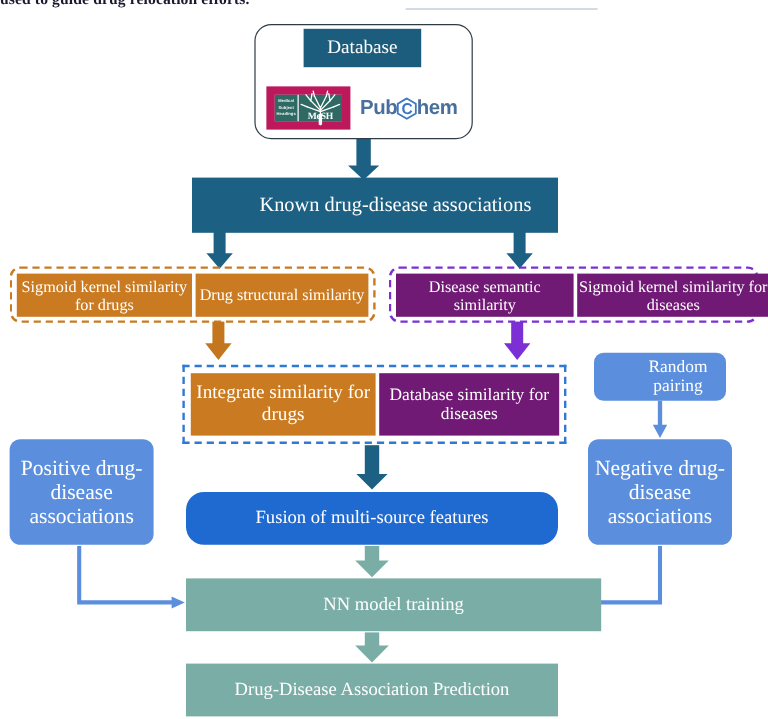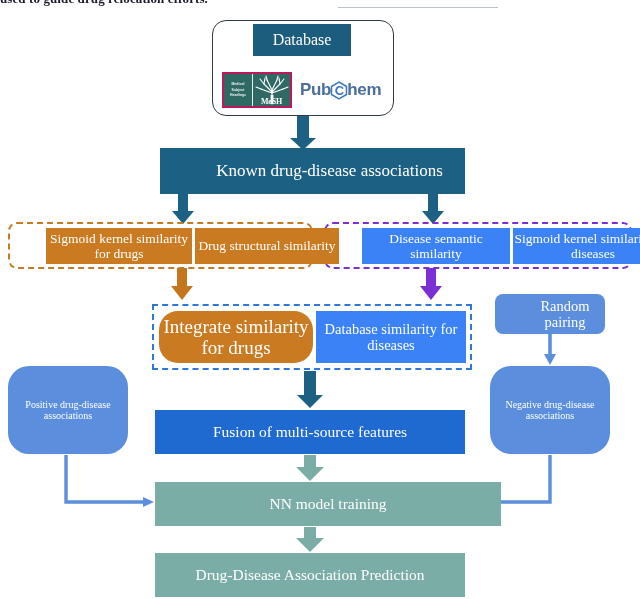--- a/index.html
+++ b/index.html
@@ -35,21 +35,21 @@
   .source-panel{
     left:212px;top:20px;width:182px;height:96px;
     border:1.6px solid #2f3b46;border-radius:14px;background:#ffffff;
   }
   .db-box{
     left:253px;top:24px;width:98px;height:32px;
     background:#1c5d7e;font-size:16px;
   }
   .mesh-logo{
     left:222px;top:72px;width:70px;height:36px;
-    background:#eceff1;border:2px solid #be185d;display:flex;
+    background:#eceff1;border:7px solid #be185d;display:flex;
   }
   .mesh-words{
     width:28px;height:100%;display:flex;flex-direction:column;
     align-items:center;justify-content:center;gap:1px;
     background:#2e6a63;
   }
   .mesh-words i{
     display:block;font-style:normal;font-family:"Liberation Sans",sans-serif;
     font-size:3.4px;color:#f3f6f4;font-weight:bold;letter-spacing:.1px;line-height:1.3;
   }
@@ -90,46 +90,46 @@
   }
   .grp-purple{
     left:324px;top:222px;width:308px;height:47px;
     border:2.2px dashed #7b2fd4;border-radius:9px;
   }
   .grp-blue{
     left:152px;top:304px;width:320px;height:66px;
     border:2.4px dashed #2f79d6;background:#ffffff;
   }
 
-  .sim{font-size:13.5px;margin-left:32px;}
+  .sim{font-size:13.5px;}
   .or{background:#ca7b21;}
-  .pu{background:#3b82f6;}
+  .pu{background:#701a75;}
 
   .sim1{left:14px;top:228px;width:146px;height:36px;}
   .sim2{left:163px;top:228px;width:144px;height:36px;}
   .sim3{left:330px;top:228px;width:148px;height:36px;}
   .sim4{left:481px;top:228px;width:160px;height:36px;}
 
-  .int1{left:159px;top:311px;width:154px;height:52px;font-size:19px;border-radius:19px;}
+  .int1{left:159px;top:311px;width:154px;height:52px;font-size:16px;}
   .int2{left:316px;top:311px;width:150px;height:52px;font-size:14.5px;}
 
   .fusion{
     left:155px;top:410px;width:310px;height:44px;
-    background:#1f6ad1;font-size:15.5px;
+    background:#1f6ad1;font-size:15.5px;border-radius:15px;
   }
   .nn{
     left:155px;top:482px;width:346px;height:44px;
     background:#7aada6;font-size:15.5px;
   }
   .pred{
     left:155px;top:553px;width:310px;height:44px;
     background:#7aada6;font-size:15.5px;
   }
 
-  .lb{background:#5b8fdd;border-radius:21px;color:#fff;font-size:10px;}
+  .lb{background:#5b8fdd;border-radius:9px;color:#fff;font-size:18px;}
   .pos{left:8px;top:366px;width:120px;height:88px;}
   .neg{left:490px;top:366px;width:120px;height:88px;}
   .rand{left:495px;top:294px;width:110px;height:40px;border-radius:8px;
         background:#5b8fdd;font-size:14.5px;padding-left:30px;}
 
   svg.ov{position:absolute;left:0;top:0;width:640px;height:599px;
          pointer-events:none;overflow:visible;}
 </style>
 </head>
 <body>

